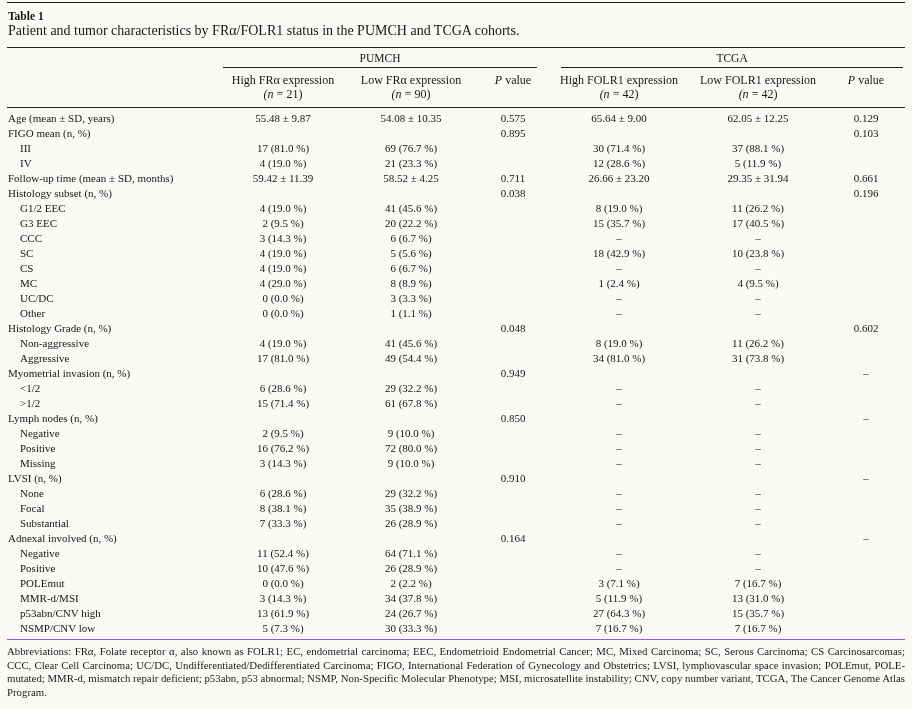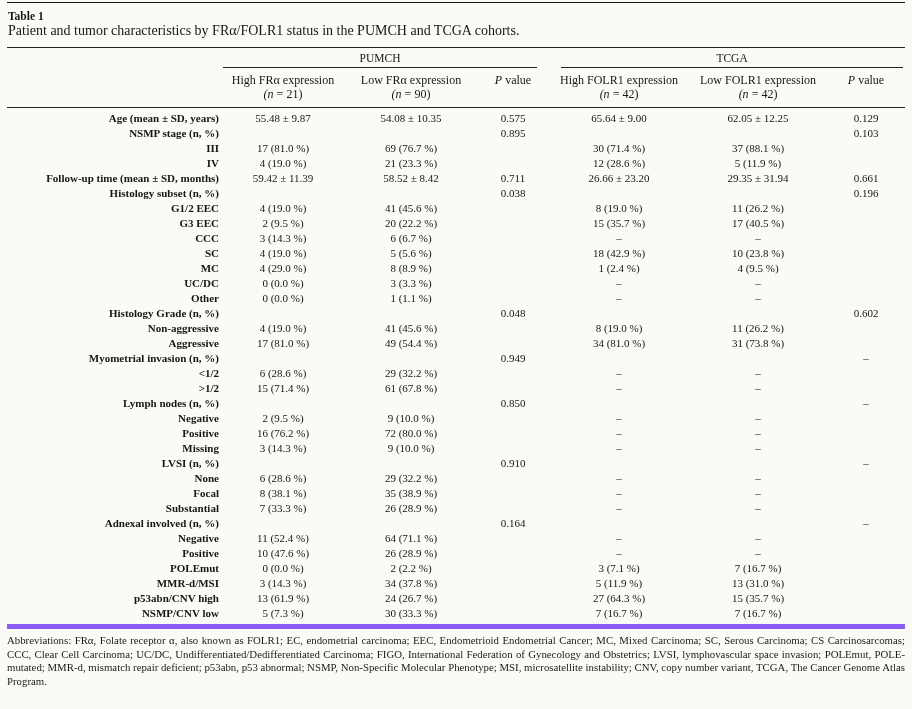--- a/index.html
+++ b/index.html
@@ -28,21 +28,21 @@
   .table-caption {
     font-size: 14px;
     line-height: 14px;
     margin: 0 0 9px 1px;
   }
   table.data-table {
     width: 898px;
     border-collapse: collapse;
     table-layout: fixed;
     border-top: 1px solid #222;
-    border-bottom: 5px solid #8b5cf6;
+    border-bottom: 1px solid #8b5cf6;
   }
   thead th { font-weight: normal; }
   tr.group-row th { padding: 4px 0 0 0; font-size: 11.5px; }
   .group-label {
     display: block;
     text-align: center;
     padding-bottom: 3px;
     border-bottom: 1px solid #222;
   }
   .group-pumch .group-label { margin: 0 12px 0 2px; }
@@ -60,21 +60,21 @@
   tbody td {
     font-size: 11px;
     line-height: 15px;
     height: 15px;
     padding: 0 2px;
     white-space: nowrap;
     overflow: hidden;
   }
   tbody tr:first-child td { padding-top: 3px; }
   tbody tr:last-child td { padding-bottom: 3px; }
-  td.row-label { text-align: right; padding-left: 1px; font-weight: bold; }
+  td.row-label { text-align: left; padding-left: 1px; }
   td.row-label.indent { padding-left: 13px; }
   td.cell { text-align: center; }
   .footnote {
     margin-top: 5px;
     font-size: 10.8px;
     line-height: 13.6px;
     text-align: justify;
     color: #1b1b1b;
   }
 </style>
@@ -138,21 +138,21 @@
         <tr>
           <td class="row-label">Age (mean ± SD, years)</td>
           <td class="cell">55.48 ± 9.87</td>
           <td class="cell">54.08 ± 10.35</td>
           <td class="cell">0.575</td>
           <td class="cell">65.64 ± 9.00</td>
           <td class="cell">62.05 ± 12.25</td>
           <td class="cell">0.129</td>
         </tr>
         <tr>
-          <td class="row-label">NSMP stage (n, %)</td>
+          <td class="row-label">FIGO mean (n, %)</td>
           <td class="cell"></td>
           <td class="cell"></td>
           <td class="cell">0.895</td>
           <td class="cell"></td>
           <td class="cell"></td>
           <td class="cell">0.103</td>
         </tr>
         <tr>
           <td class="row-label indent">III</td>
           <td class="cell">17 (81.0 %)</td>
@@ -167,21 +167,21 @@
           <td class="cell">4 (19.0 %)</td>
           <td class="cell">21 (23.3 %)</td>
           <td class="cell"></td>
           <td class="cell">12 (28.6 %)</td>
           <td class="cell">5 (11.9 %)</td>
           <td class="cell"></td>
         </tr>
         <tr>
           <td class="row-label">Follow-up time (mean ± SD, months)</td>
           <td class="cell">59.42 ± 11.39</td>
-          <td class="cell">58.52 ± 8.42</td>
+          <td class="cell">58.52 ± 4.25</td>
           <td class="cell">0.711</td>
           <td class="cell">26.66 ± 23.20</td>
           <td class="cell">29.35 ± 31.94</td>
           <td class="cell">0.661</td>
         </tr>
         <tr>
           <td class="row-label">Histology subset (n, %)</td>
           <td class="cell"></td>
           <td class="cell"></td>
           <td class="cell">0.038</td>
@@ -219,20 +219,29 @@
         <tr>
           <td class="row-label indent">SC</td>
           <td class="cell">4 (19.0 %)</td>
           <td class="cell">5 (5.6 %)</td>
           <td class="cell"></td>
           <td class="cell">18 (42.9 %)</td>
           <td class="cell">10 (23.8 %)</td>
           <td class="cell"></td>
         </tr>
         <tr>
+          <td class="row-label indent">CS</td>
+          <td class="cell">4 (19.0 %)</td>
+          <td class="cell">6 (6.7 %)</td>
+          <td class="cell"></td>
+          <td class="cell">–</td>
+          <td class="cell">–</td>
+          <td class="cell"></td>
+        </tr>
+        <tr>
           <td class="row-label indent">MC</td>
           <td class="cell">4 (29.0 %)</td>
           <td class="cell">8 (8.9 %)</td>
           <td class="cell"></td>
           <td class="cell">1 (2.4 %)</td>
           <td class="cell">4 (9.5 %)</td>
           <td class="cell"></td>
         </tr>
         <tr>
           <td class="row-label indent">UC/DC</td>

